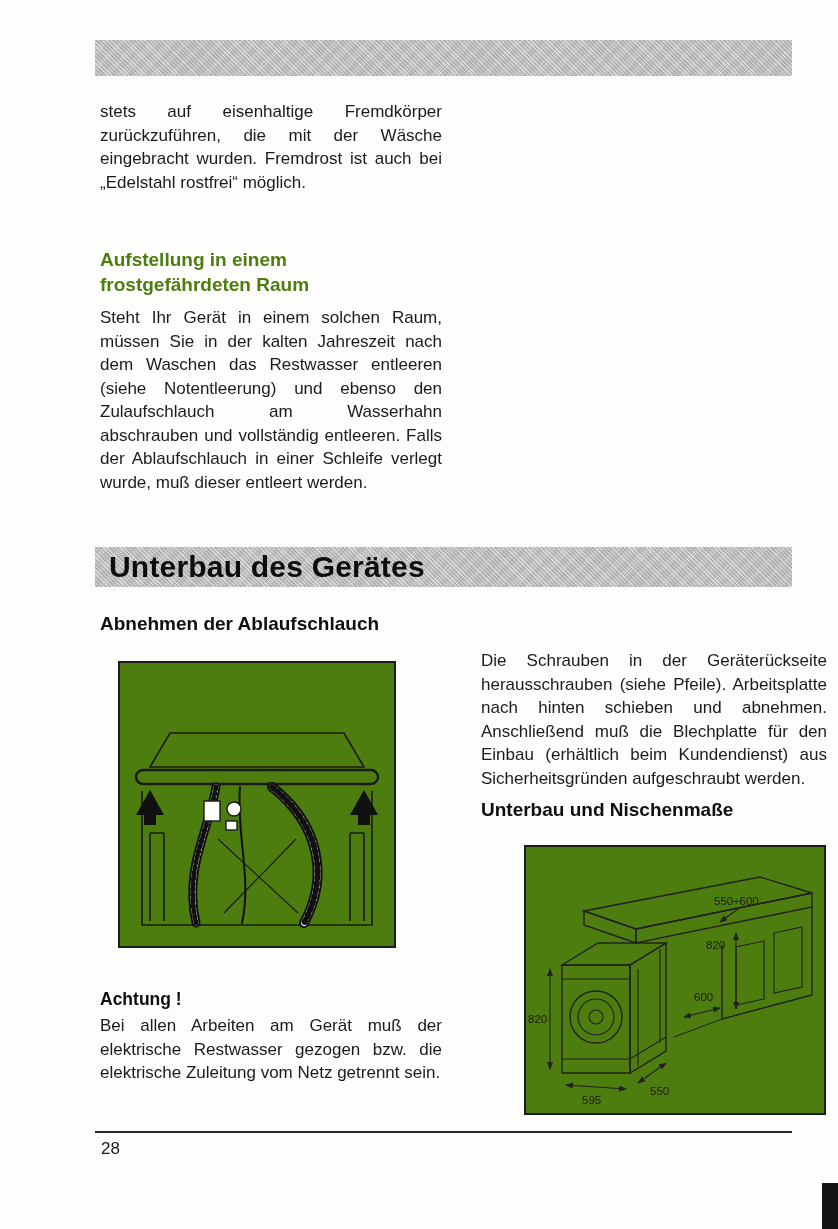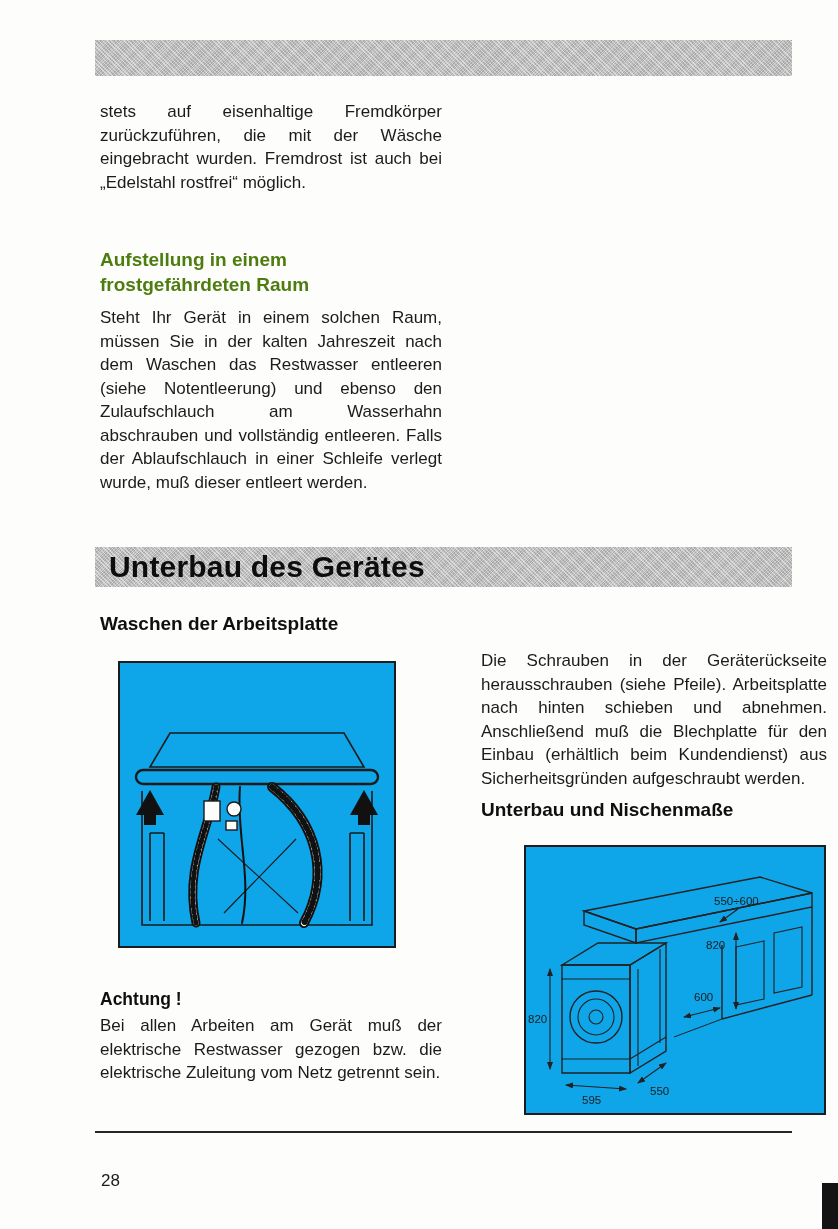--- a/index.html
+++ b/index.html
@@ -29,47 +29,47 @@
     display:flex; align-items:center; padding-left:14px;
   }
   .banner-title { font-size:30px; font-weight:bold; color:#0d0d0d; letter-spacing:.2px; }
   .sub-head { position:absolute; font-size:19px; font-weight:bold; color:#0f0f0f; }
   .worktop-head { left:100px; top:613px; }
   .niche-head   { left:481px; top:799px; }
   .achtung-head { position:absolute; left:100px; top:989px; font-size:17.5px; font-weight:bold; color:#0f0f0f; }
   .caution-body { left:100px; top:1014px; width:342px; }
   .right-para   { left:481px; top:609px; width:346px;margin-top:40px; }
   .fig {
-    position:absolute; background:#0ea5e9; border:2px solid #1c1c1c;
+    position:absolute; background:#4d7c0f; border:2px solid #1c1c1c;
   }
   .fig-worktop { left:118px; top:661px; width:278px; height:287px; }
   .fig-niche   { left:524px; top:845px; width:302px; height:270px; }
   .fig svg { display:block; width:100%; height:100%; }
   .fig svg text { font-family:"Liberation Sans","DejaVu Sans",sans-serif; font-size:11.5px; fill:#1c1c1c; }
   .footer-rule { position:absolute; left:95px; top:1131px; width:697px; height:2px; background:#262626; }
-  .page-number { position:absolute; left:101px; top:1139px; font-size:17px; color:#1b1b1b;margin-top:32px; }
+  .page-number { position:absolute; left:101px; top:1139px; font-size:17px; color:#1b1b1b; }
   .corner-mark { position:absolute; right:0; bottom:0; width:16px; height:46px; background:#141414; }
 </style>
 </head>
 <body>
 
 <div class="page">
 
   <div class="top-band texture"></div>
 
   <p class="body-text intro">stets auf eisenhaltige Fremdkörper zurückzuführen, die mit der Wäsche eingebracht wurden. Fremdrost ist auch bei „Edelstahl rostfrei“ möglich.</p>
 
   <h2 class="frost-head">Aufstellung in einem frostgefährdeten Raum</h2>
   <p class="body-text frost-body">Steht Ihr Gerät in einem solchen Raum, müssen Sie in der kalten Jahreszeit nach dem Waschen das Restwasser entleeren (siehe Notentleerung) und ebenso den Zulaufschlauch am Wasserhahn abschrauben und vollständig entleeren. Falls der Ablaufschlauch in einer Schleife verlegt wurde, muß dieser entleert werden.</p>
 
   <div class="banner texture">
     <span class="banner-title">Unterbau des Gerätes</span>
   </div>
 
-  <h3 class="sub-head worktop-head">Waschen der Arbeitsplatte</h3>
+  <h3 class="sub-head worktop-head">Abnehmen der Ablaufschlauch</h3>
 
   <figure class="fig fig-worktop">
     <svg viewBox="0 0 274 283">
       <g stroke="#1a1a1a" fill="none" stroke-width="1.6">
         <path d="M30 104 L244 104 L224 70 L50 70 Z"></path>
         <rect x="16" y="107" width="242" height="14" rx="7" stroke-width="2.4"></rect>
         <path d="M22 128 L22 262 L252 262 L252 128"></path>
         <path d="M30 170 L30 258 M44 170 L44 258 M30 170 L44 170"></path>
         <path d="M230 170 L230 258 M244 170 L244 258 M230 170 L244 170"></path>
         <path stroke-width="1.1" d="M98 176 L178 250 M176 176 L104 250"></path>

